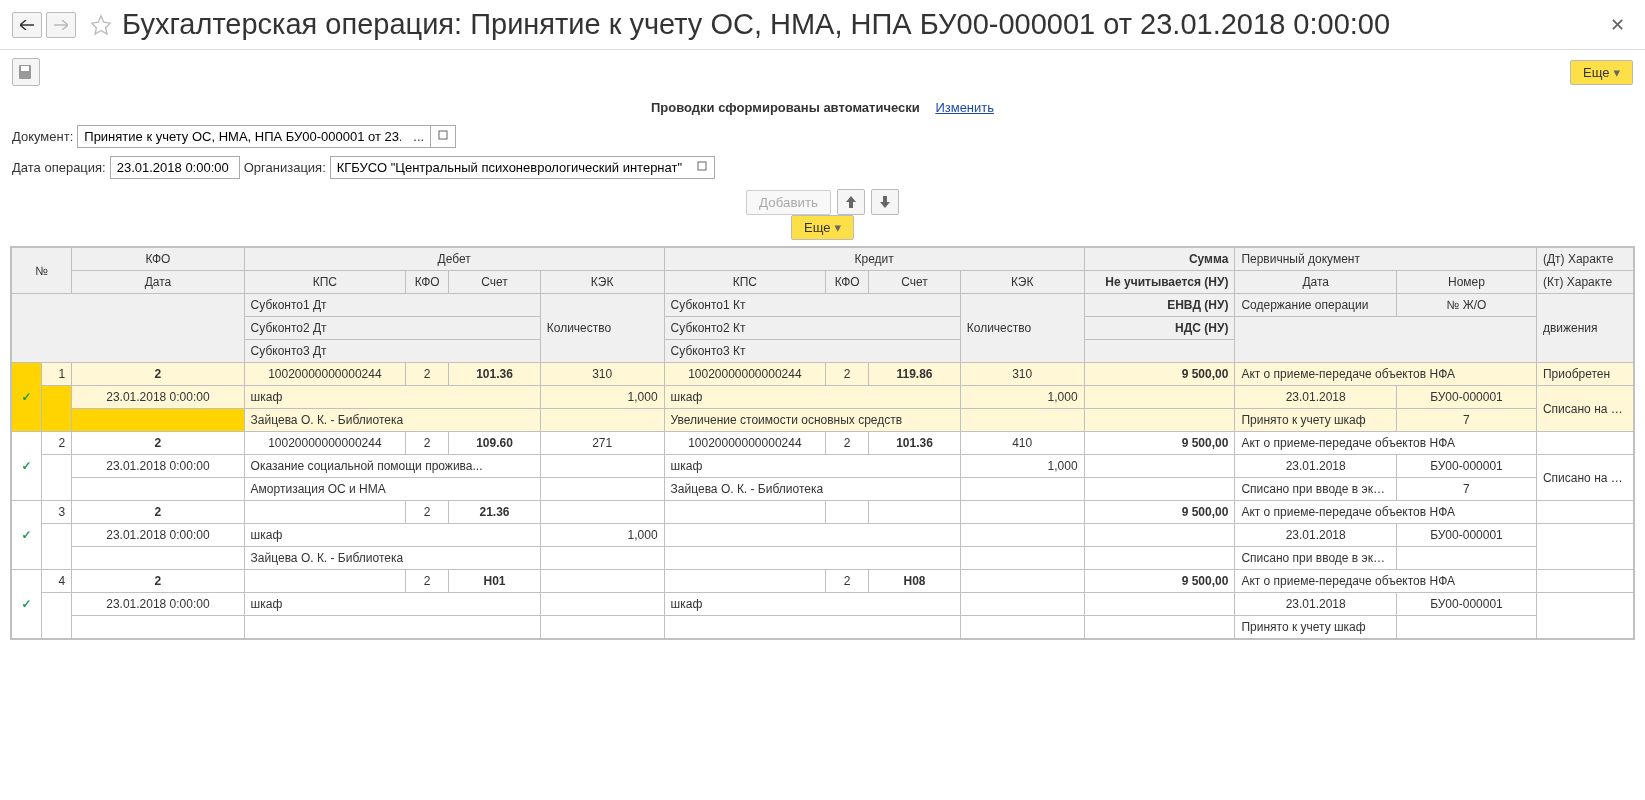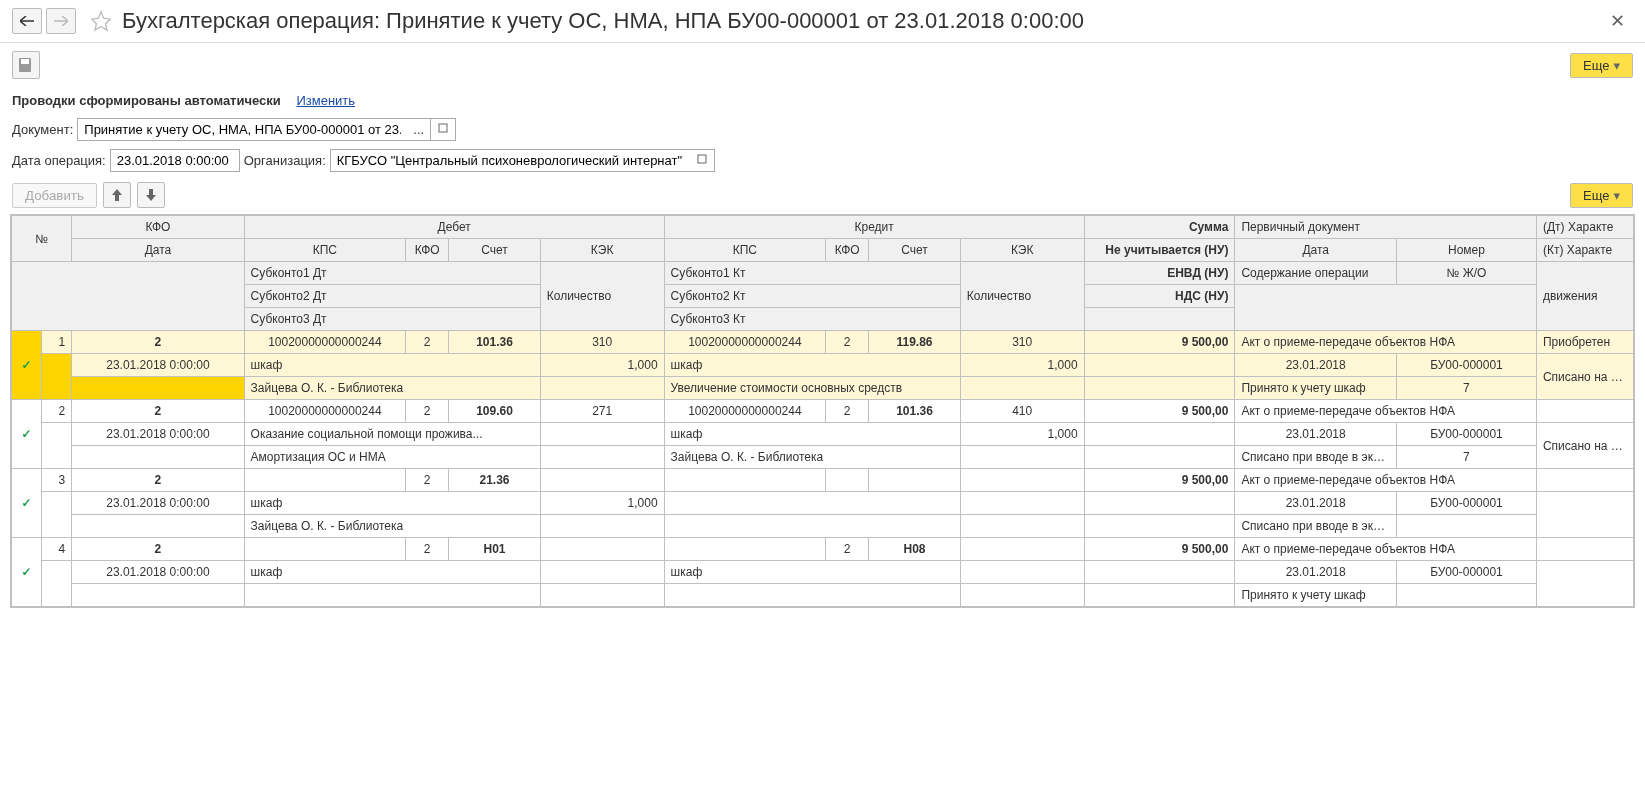--- a/index.html
+++ b/index.html
@@ -1,41 +1,41 @@
 <!DOCTYPE html>
 <html><head>
 <meta charset="utf-8">
 <style>
 * { box-sizing: border-box; margin: 0; padding: 0; }
 body { font-family: Arial, sans-serif; font-size: 13px; color: #333; background: #fff; }
 
 .header-bar { display: flex; align-items: center; padding: 8px 12px; border-bottom: 1px solid #ddd; }
 .nav-btn { width: 30px; height: 26px; border: 1px solid #bbb; background: #f5f5f5; margin-right: 4px; display: flex; align-items: center; justify-content: center; cursor: pointer; border-radius: 2px; }
 .star-icon { width: 26px; height: 26px; margin: 0 8px; display: flex; align-items: center; justify-content: center; }
-.page-title { font-size: 22px; font-weight: normal; color: #333; flex: 1; }
+.page-title { font-size: 29px; font-weight: normal; color: #333; flex: 1; }
 .close-btn { font-size: 18px; color: #666; cursor: pointer; padding: 0 8px; }
 
 .toolbar { display: flex; align-items: center; padding: 8px 12px; justify-content: space-between; }
 .toolbar-left { display: flex; align-items: center; }
 .icon-btn { width: 28px; height: 28px; border: 1px solid #bbb; background: #f5f5f5; display: flex; align-items: center; justify-content: center; cursor: pointer; border-radius: 2px; margin-right: 6px; }
 .more-btn { padding: 4px 12px; border: 1px solid #bbb; background: #fde047; cursor: pointer; border-radius: 2px; display: flex; align-items: center; }
 .more-btn::after { content: "▾"; margin-left: 4px; color: #666; }
 
-.info-row { padding: 6px 12px; }
+.info-row { padding: 6px 12px; text-align: center; }
 .info-text { font-weight: bold; }
 .info-link { color: #1a4ba8; text-decoration: underline; margin-left: 12px; cursor: pointer; }
 
 .form-row { display: flex; align-items: center; padding: 4px 12px; gap: 4px; }
 .form-label { font-size: 13px; }
 .form-input { border: 1px solid #aaa; padding: 3px 6px; font-size: 13px; background: #fff; }
 .input-group { display: flex; align-items: center; }
 .input-group .form-input { border-right: none; }
 .input-addon { border: 1px solid #aaa; border-left: none; padding: 3px 6px; cursor: pointer; background: #fff; }
 
-.action-row { display: flex; align-items: center; padding: 6px 12px; justify-content: space-between; }
+.action-row { display: flex; align-items: center; padding: 6px 12px; justify-content: space-between; flex-direction: column; }
 .action-left { display: flex; align-items: center; gap: 6px; }
 .add-btn { padding: 4px 12px; border: 1px solid #ccc; background: #f8f8f8; color: #aaa; border-radius: 2px; }
 .arrow-btn { width: 28px; height: 26px; border: 1px solid #bbb; background: #f5f5f5; display: flex; align-items: center; justify-content: center; cursor: pointer; border-radius: 2px; }
 
 .grid-wrap { margin: 0 10px; border: 1px solid #c0c0c0; overflow-x: auto; }
 .grid { border-collapse: collapse; width: 100%; table-layout: fixed; }
 .grid th, .grid td { border: 1px solid #c0c0c0; padding: 4px 6px; font-size: 12px; text-align: left; vertical-align: middle; overflow: hidden; white-space: nowrap; text-overflow: ellipsis; }
 .grid th { background: #f0f0f0; font-weight: normal; color: #333; }
 .grid th.c { text-align: center; }
 .grid th.r { text-align: right; font-weight: bold; }

